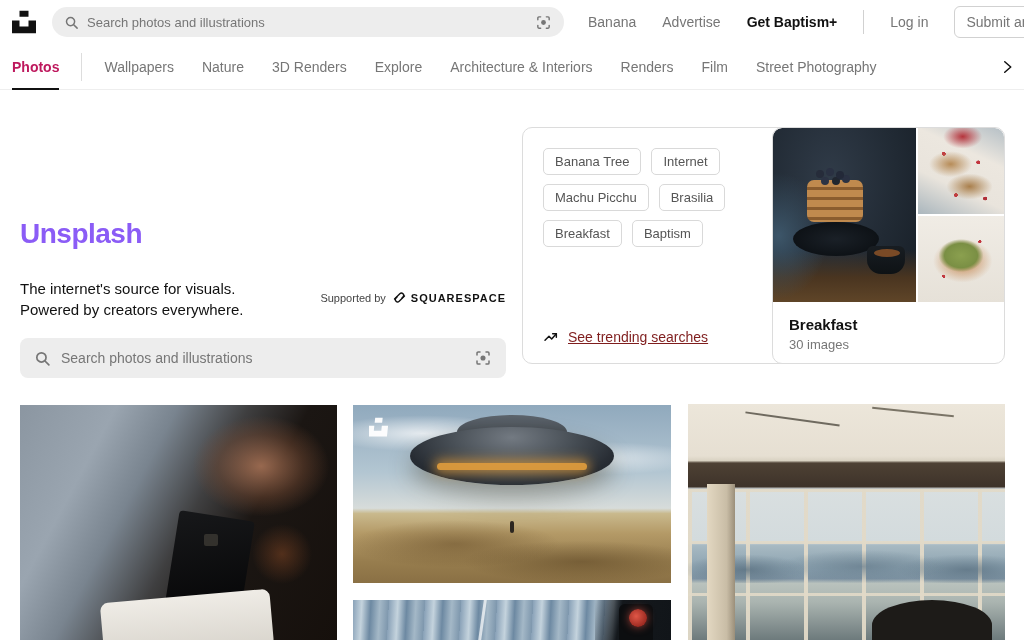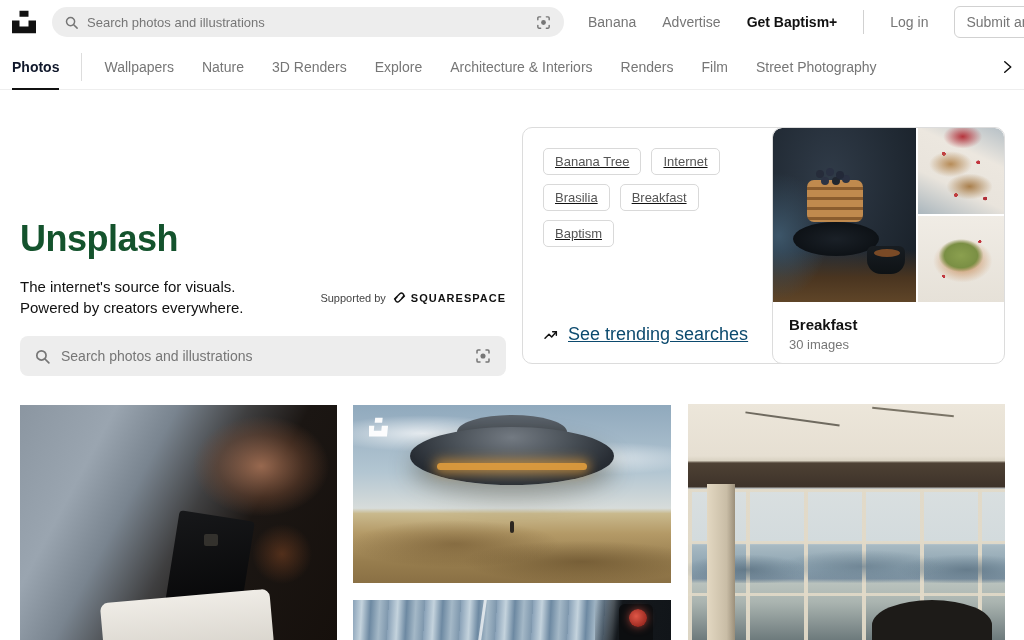--- a/index.html
+++ b/index.html
@@ -17,44 +17,44 @@
   .icon-svg { display:block; }
   .nav-links { display:flex; align-items:center; margin-left:24px; gap:26px; white-space:nowrap; }
   .nav-link { font-size:14px; color:#767676; text-decoration:none; cursor:pointer; }
   .nav-link.strong { color:#111; font-weight:700; }
   .nav-divider { width:1px; height:24px; background:#d1d1d1; }
   .btn-outline { font-size:14px; color:#767676; background:#fff; border:1px solid #d1d1d1; border-radius:6px; padding:7px 11px; cursor:pointer; font-family:inherit; white-space:nowrap; }
 
   
   .tabs { position:absolute; top:44px; left:0; width:1024px; height:46px; display:flex; align-items:center; padding:0 12px; border-bottom:1px solid #eee; background:#fff; }
   .tab { position:relative; font-size:14px; color:#767676; margin-right:28px; cursor:pointer; height:46px; line-height:46px; white-space:nowrap; }
-  .tab.active { color:#0f172a; font-weight:700;text-align:right; }
+  .tab.active { color:#be185d; font-weight:700;text-align:right; }
   .tab.active::after { content:""; position:absolute; left:0; right:0; bottom:0; height:2px; background:#111; }
   .tab-divider { width:1px; height:28px; background:#ddd; margin:0 22px 0 -6px; }
   .tabs-fade { position:absolute; right:26px; top:1px; width:86px; height:44px; background:linear-gradient(to right, rgba(255,255,255,0), #fff 75%); pointer-events:none; }
   .tabs-next { position:absolute; right:8px; top:14px; width:18px; height:18px; cursor:pointer; background:#fff; }
 
   
   .hero { position:absolute; left:20px; top:218px; width:486px; }
-  .hero-title { font-size:36px; font-weight:800; letter-spacing:-0.5px; color:#14532d; }
-  .hero-tagline { margin-top:16px; font-size:15px; color:#111; line-height:21px; }
+  .hero-title { font-size:28px; font-weight:800; letter-spacing:-0.5px; color:#8b5cf6; }
+  .hero-tagline { margin-top:28px; font-size:15px; color:#111; line-height:21px; }
   .sponsor-row { position:absolute; right:0; top:72px; display:flex; align-items:center; gap:6px; }
   .sponsor-label { font-size:11px; color:#444; }
   .sponsor-name { font-size:11px; font-weight:700; letter-spacing:1px; color:#111; display:flex; align-items:center; gap:4px; }
   .hero-search { margin-top:18px; width:486px; height:40px; background:#ededed; border-radius:8px; display:flex; align-items:center; padding:0 14px; }
   .hero-search input { flex:1; border:none; outline:none; background:transparent; font-size:14px; color:#111; margin:0 10px; font-family:inherit; }
   .hero-search input::placeholder { color:#767676; }
 
   
   .card { position:absolute; background:#fff; border:1px solid #dcdcdc; border-radius:10px; }
-  .trending-card { left:522px; top:127px; width:271px; height:237px; padding:20px;text-decoration:underline; }
+  .trending-card { left:522px; top:127px; width:271px; height:237px; padding:20px; }
   .pills { display:flex; flex-wrap:wrap; gap:9px 10px; }
   .pill { font-size:13px; color:#555; border:1px solid #d9d9d9; border-radius:5px; padding:5px 11px; background:#fff; cursor:pointer; white-space:nowrap; }
   .trending-link-row { position:absolute; left:20px; bottom:18px; display:flex; align-items:center; gap:9px; cursor:pointer; }
-  .trending-link { font-size:18px; font-weight:500; color:#0c4a6e; text-decoration:underline; }
+  .trending-link { font-size:14px; font-weight:500; color:#7f1d1d; text-decoration:underline; }
 
   
   .collection-card { left:772px; top:127px; width:233px; height:237px; overflow:hidden; cursor:pointer; }
   .collection-grid { display:grid; grid-template-columns:143px 1fr; grid-template-rows:86px 86px; gap:2px; width:100%; height:174px; border-radius:9px 9px 0 0; overflow:hidden; }
   .cg-large { grid-row:1 / span 2; position:relative; }
   .collection-meta { padding:14px 16px 0 16px; }
   .collection-title { font-size:15px; font-weight:700; color:#111; }
   .collection-count { margin-top:4px; font-size:13px; color:#767676; }
 
   
@@ -230,20 +230,21 @@
         <path d="M4 8V5.5A1.5 1.5 0 0 1 5.5 4H8M16 4h2.5A1.5 1.5 0 0 1 20 5.5V8M20 16v2.5a1.5 1.5 0 0 1-1.5 1.5H16M8 20H5.5A1.5 1.5 0 0 1 4 18.5V16" fill="none" stroke="#767676" stroke-width="2" stroke-linecap="round"></path>
         <circle cx="12" cy="12" r="3.4" fill="#767676"></circle>
       </svg>
     </div>
   </section>
 
   <aside class="card trending-card">
     <div class="pills">
       <button class="pill">Banana Tree</button>
       <button class="pill">Internet</button>
+      <button class="pill">Machu Picchu</button>
       <button class="pill">Brasilia</button>
       <button class="pill">Breakfast</button>
       <button class="pill">Baptism</button>
     </div>
     <div class="trending-link-row">
       <svg class="icon-svg" width="16" height="16" viewBox="0 0 24 24">
         <path d="M3 17l6-6 4 4 7-8" fill="none" stroke="#111" stroke-width="2.2" stroke-linecap="round" stroke-linejoin="round"></path>
         <path d="M14.5 7H20v5.5" fill="none" stroke="#111" stroke-width="2.2" stroke-linecap="round" stroke-linejoin="round"></path>
       </svg>
       <span class="trending-link">See trending searches</span>

